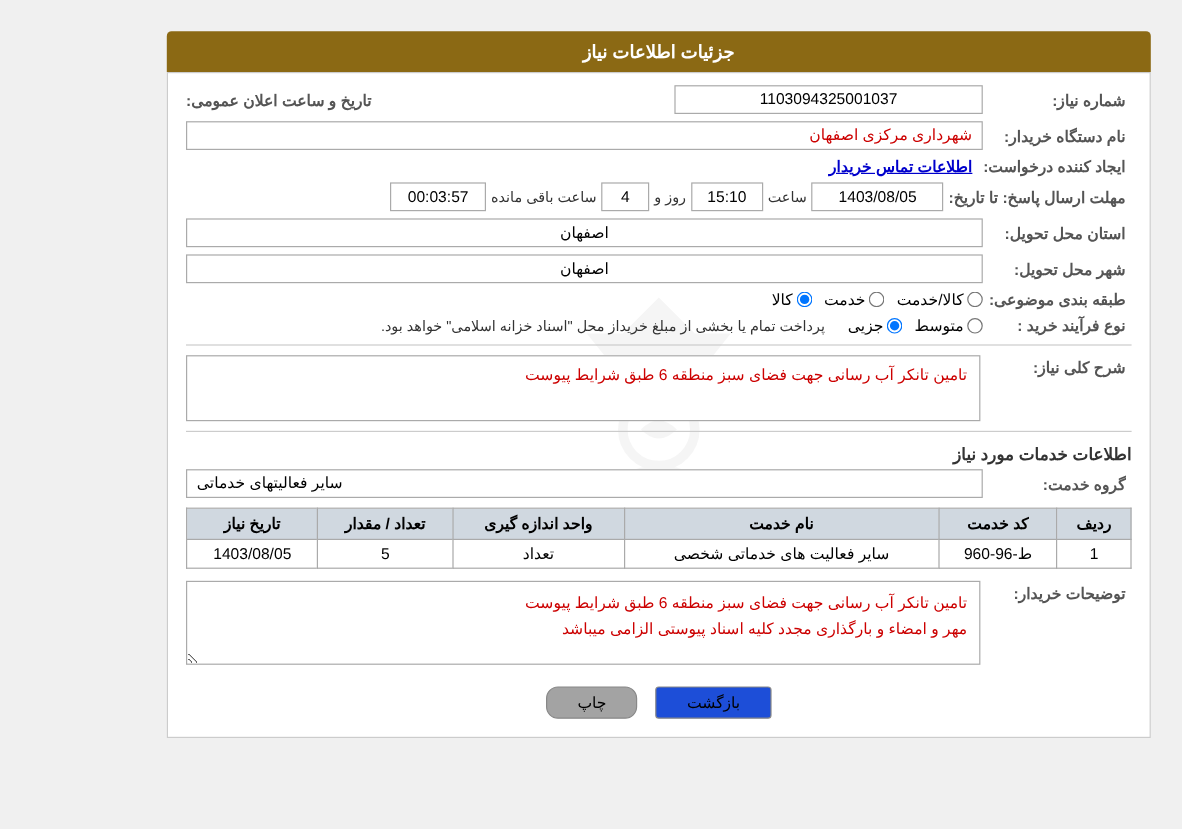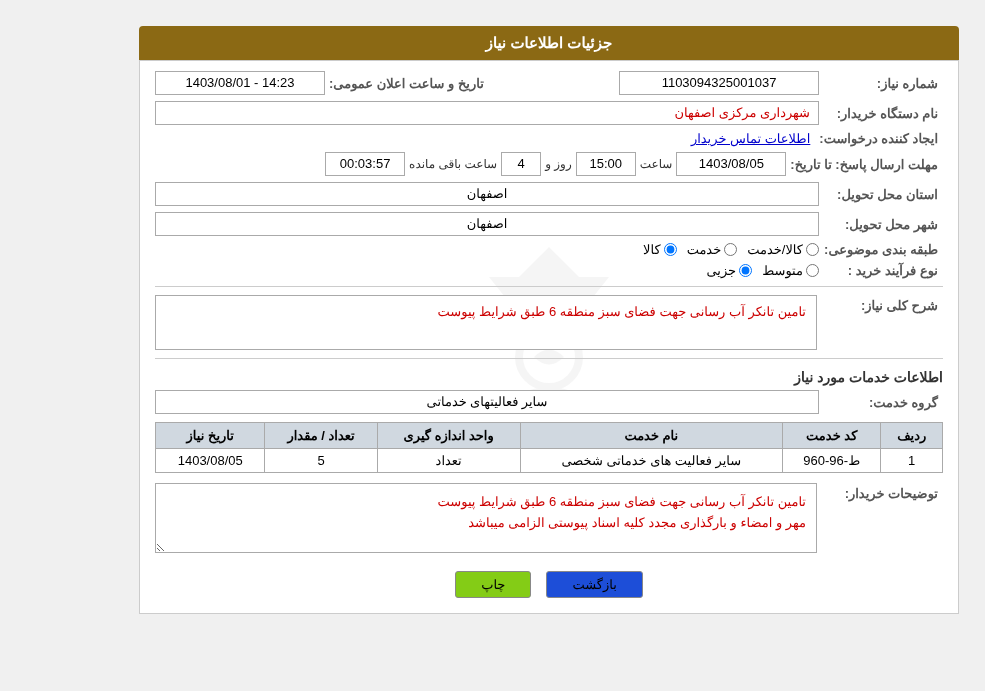--- a/index.html
+++ b/index.html
@@ -165,21 +165,22 @@
     }
     .btn {
       padding: 5px 25px;
       font-size: 13px;
       border: 1px solid #888;
       cursor: pointer;
       border-radius: 3px;
       font-family: Tahoma, Arial, sans-serif;
     }
     .btn-print {
-      background: #84cc16;
+      background: #a3a3a3;
+      border-radius: 10px;
     }
     .btn-back {
       background: #1d4ed8;
     }
     .divider {
       border-top: 1px solid #ccc;
       margin: 8px 0;
     }
     .inline-contact {
       color: #0000cc;
@@ -226,38 +227,37 @@
       <path d="M70 160 Q100 145 130 160" stroke="#888" stroke-width="5" fill="none"></path>
     </svg>
 
     <div class="content-above-watermark">
 
       <div class="info-row">
         <span class="info-label">شماره نیاز:</span>
         <div class="info-value-box" style="min-width:200px;max-width:300px;text-align:center;direction:ltr;">1103094325001037</div>
         <div style="flex:1"></div>
         <span class="info-label" style="min-width:auto;">تاریخ و ساعت اعلان عمومی:</span>
-        <div class="datetime-value-box" style="min-width:170px;direction:ltr;">1403/08/01 - 14:23</div>
       </div>
 
       <div class="info-row">
         <span class="info-label">نام دستگاه خریدار:</span>
         <div class="info-value-box" style="color:#cc0000;">شهرداری مرکزی اصفهان</div>
       </div>
 
       <div class="info-row">
         <span class="info-label">ایجاد کننده درخواست:</span>
-        <span class="inline-contact" style="white-space:nowrap;margin-right:5px;">اطلاعات تماس خریدار</span>
+        <span class="inline-contact" style="white-space:nowrap;margin-right:5px;font-weight:bold;">اطلاعات تماس خریدار</span>
       </div>
 
       <div class="deadline-row">
         <span class="deadline-label">مهلت ارسال پاسخ: تا تاریخ:</span>
         <div class="datetime-value-box" style="min-width:110px;direction:ltr;">1403/08/05</div>
         <span class="small-label">ساعت</span>
-        <div class="datetime-value-box" style="min-width:60px;direction:ltr;">15:00</div>
+        <div class="datetime-value-box" style="min-width:60px;direction:ltr;">15:10</div>
         <span class="small-label">روز و</span>
         <div class="number-box" style="min-width:40px;">4</div>
         <span class="small-label">ساعت باقی مانده</span>
         <div class="datetime-value-box" style="min-width:80px;direction:ltr;">00:03:57</div>
       </div>
 
       <div class="info-row">
         <span class="info-label">استان محل تحویل:</span>
         <div class="info-value-box" style="text-align:center;">اصفهان</div>
       </div>
@@ -290,40 +290,41 @@
         <div class="radio-group">
           <div class="radio-item">
             <input type="radio" name="process" style="">
             <span>متوسط</span>
           </div>
           <div class="radio-item">
             <input type="radio" name="process" checked="" style="">
             <span>جزیی</span>
           </div>
         </div>
+        <span class="warning-text" style="margin-right:15px;">پرداخت تمام یا بخشی از مبلغ خریداز محل "اسناد خزانه اسلامی" خواهد بود.</span>
       </div>
 
       <div class="divider"></div>
 
       <div class="row-flex">
         <span class="col-label">شرح کلی نیاز:</span>
         <div class="col-content">
           <div class="description-box">
             <div>تامین تانکر آب رسانی جهت فضای سبز منطقه 6 طبق شرایط پیوست</div>
           </div>
         </div>
       </div>
 
       <div class="divider"></div>
 
       <div class="section-title">اطلاعات خدمات مورد نیاز</div>
 
       <div class="info-row">
         <span class="info-label">گروه خدمت:</span>
-        <div class="info-value-box" style="text-align:center;font-family:Liberation Serif, serif;">سایر فعالیتهای خدماتی</div>
+        <div class="info-value-box" style="text-align:left;">سایر فعالیتهای خدماتی</div>
       </div>
 
       <table class="services-table">
         <thead>
           <tr>
             <th>ردیف</th>
             <th>کد خدمت</th>
             <th>نام خدمت</th>
             <th>واحد اندازه گیری</th>
             <th>تعداد / مقدار</th>

